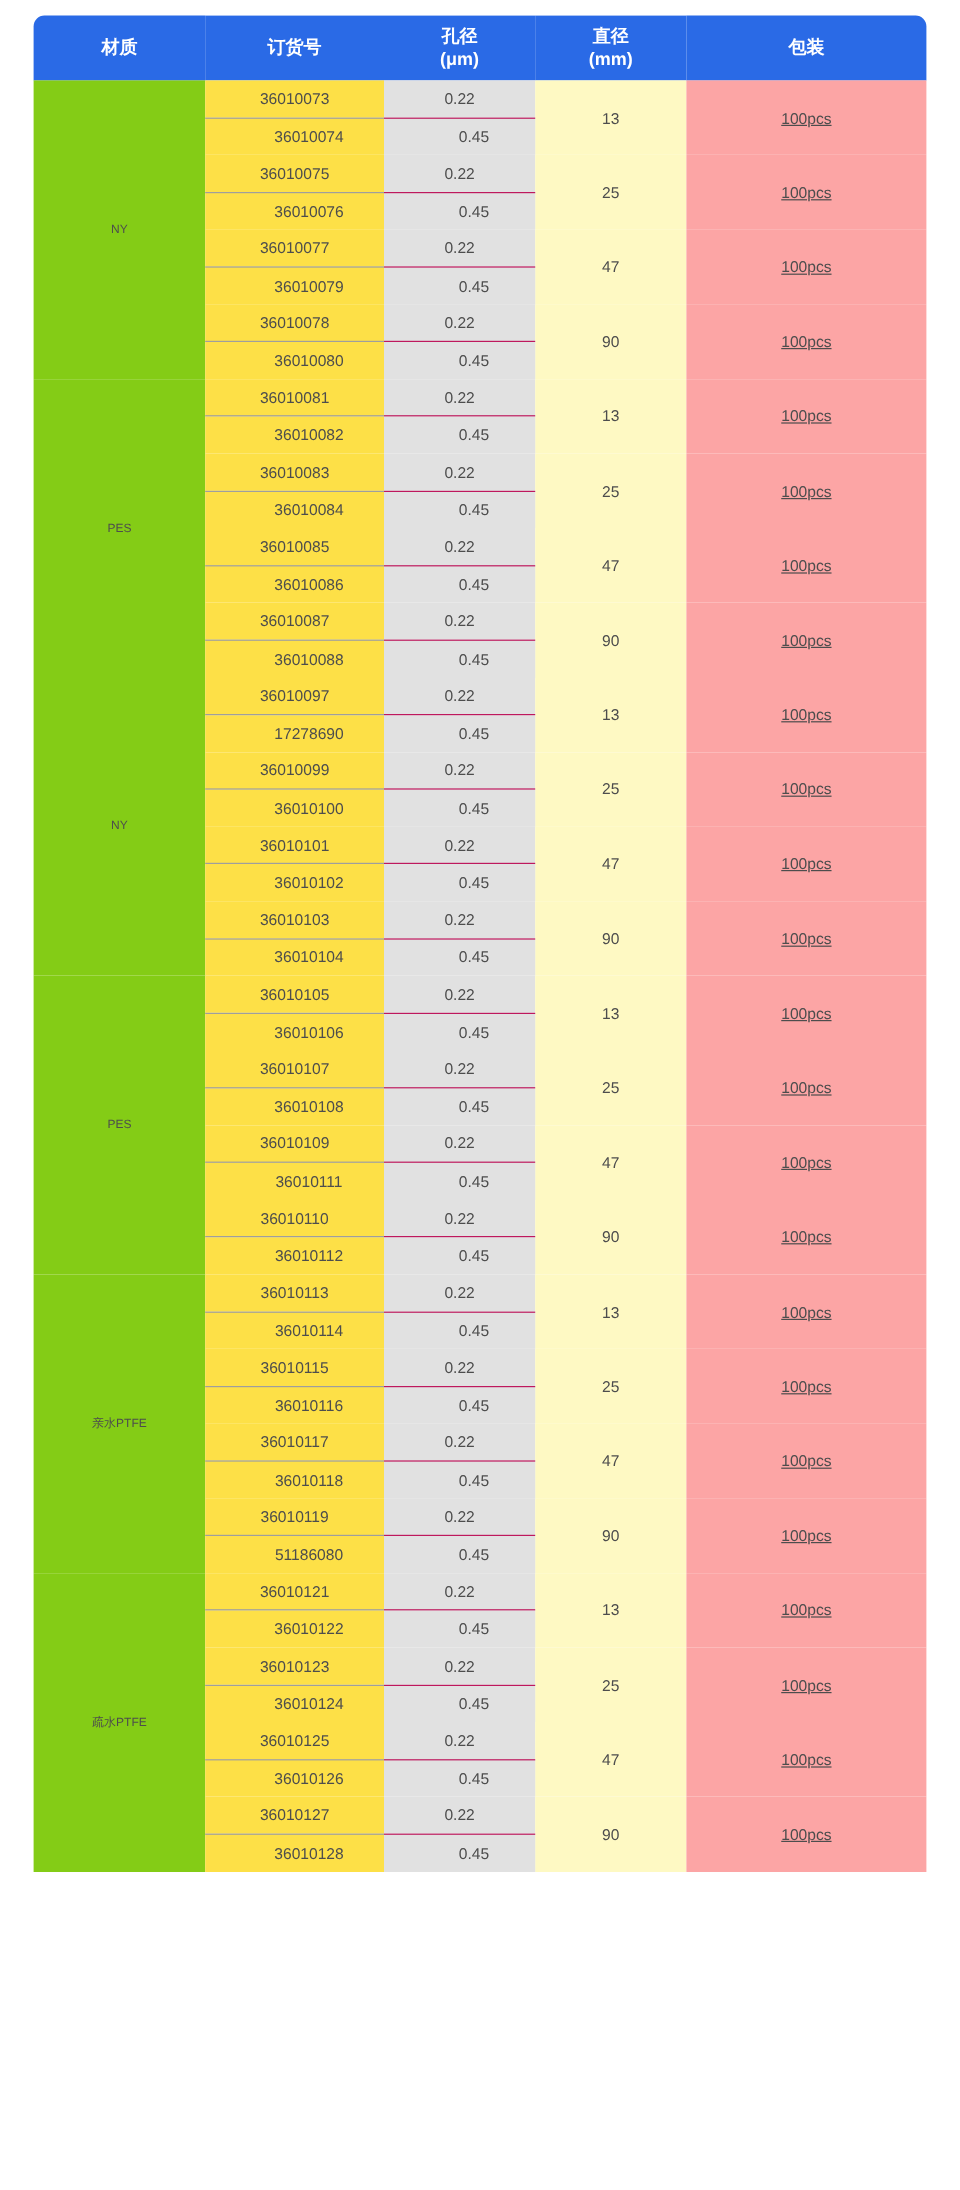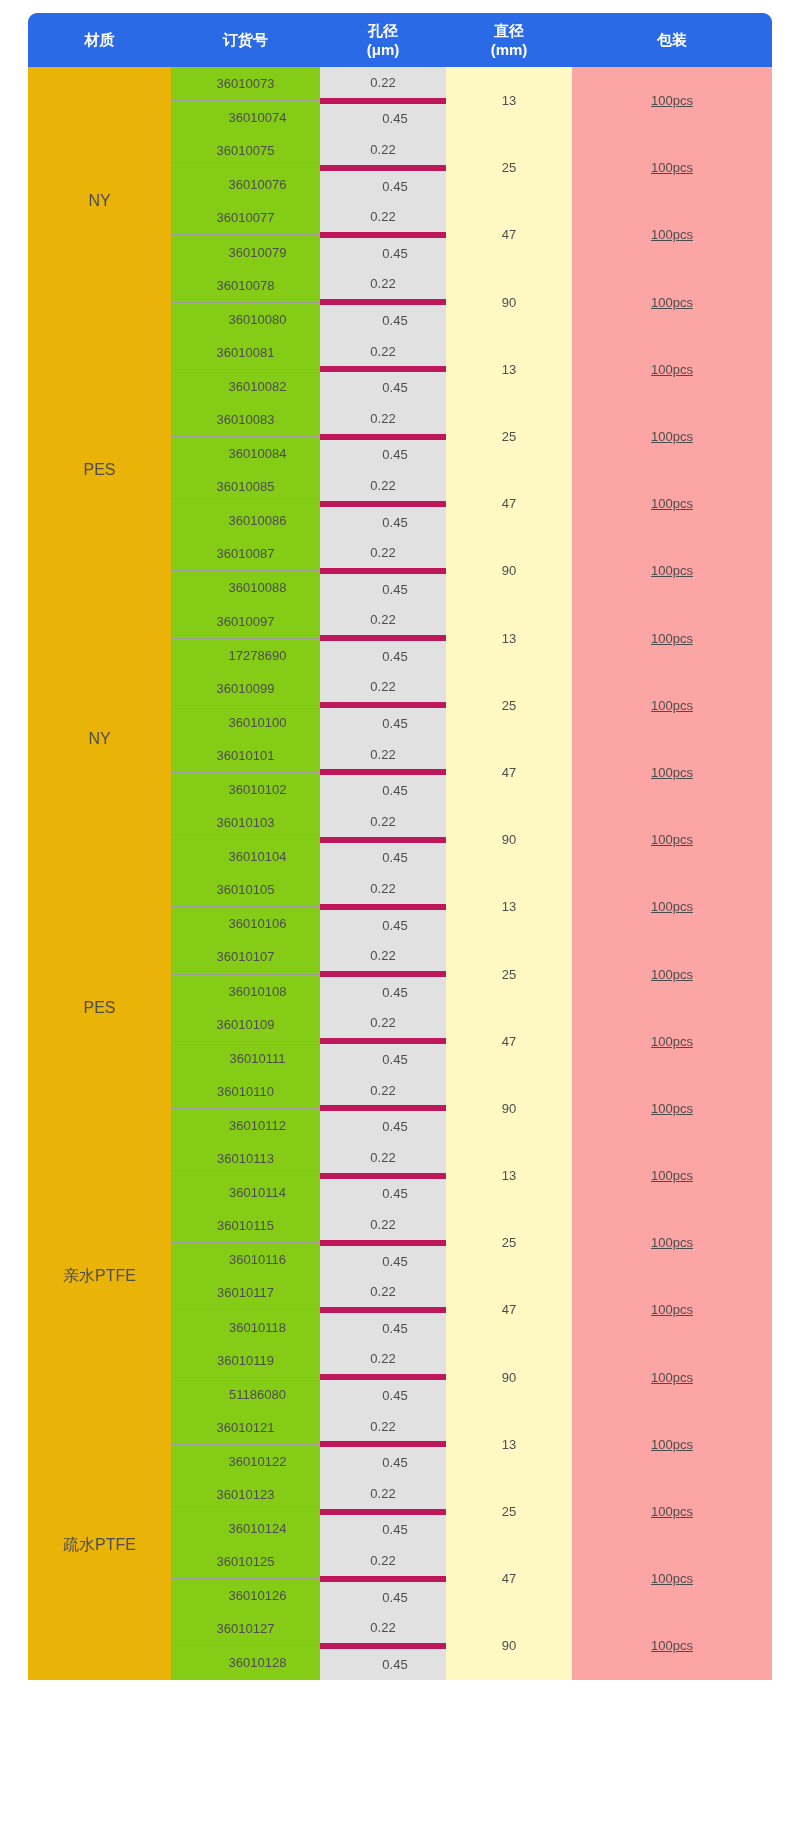--- a/index.html
+++ b/index.html
@@ -61,31 +61,31 @@
   tbody td {
     padding: 0;
     height: 30.6px;
     text-align: center;
     vertical-align: middle;
     font-size: 13px;
     color: #4d4d4d;
     border: none;
   }
   td.col-material {
-    background: #eab308;
-    font-size: 16px;
+    background: #84cc16;
+    font-size: 10px;
     color: #4d4d4d;
   }
   td.col-order {
-    background: #84cc16;
+    background: #fde047;
     border-bottom: 1px solid #9e9e9e;
   }
   td.col-pore {
     background: #E1E1E1;
-    border-bottom: 6px solid #be185d;
+    border-bottom: 1px solid #be185d;
   }
   td.col-diam {
     background: #fef9c3;
   }
   td.col-pack {
     background: #fca5a5;
     text-decoration: underline;
   }
   
   tr.grp-end td.col-order,

